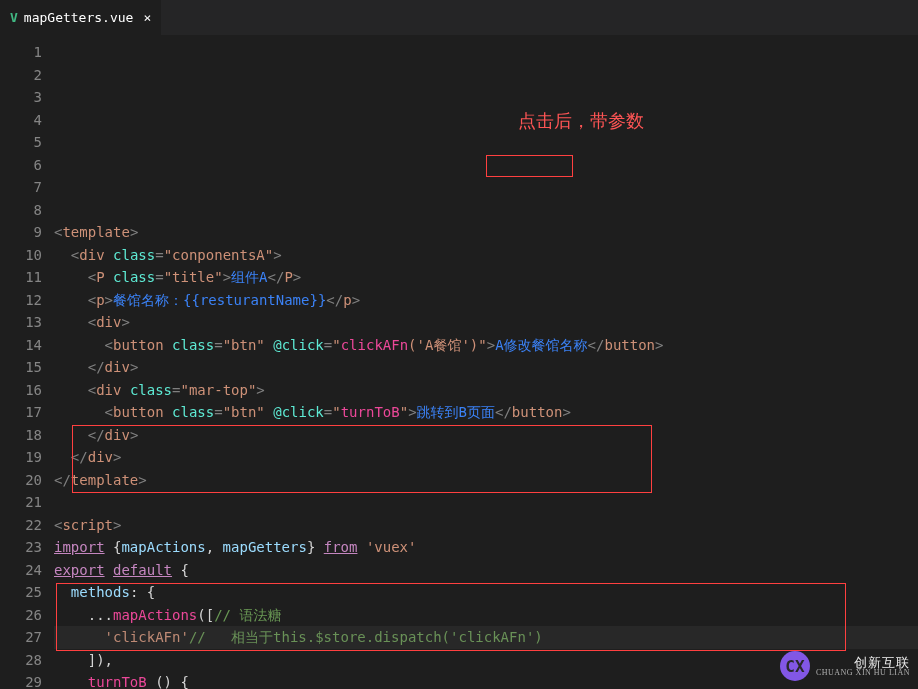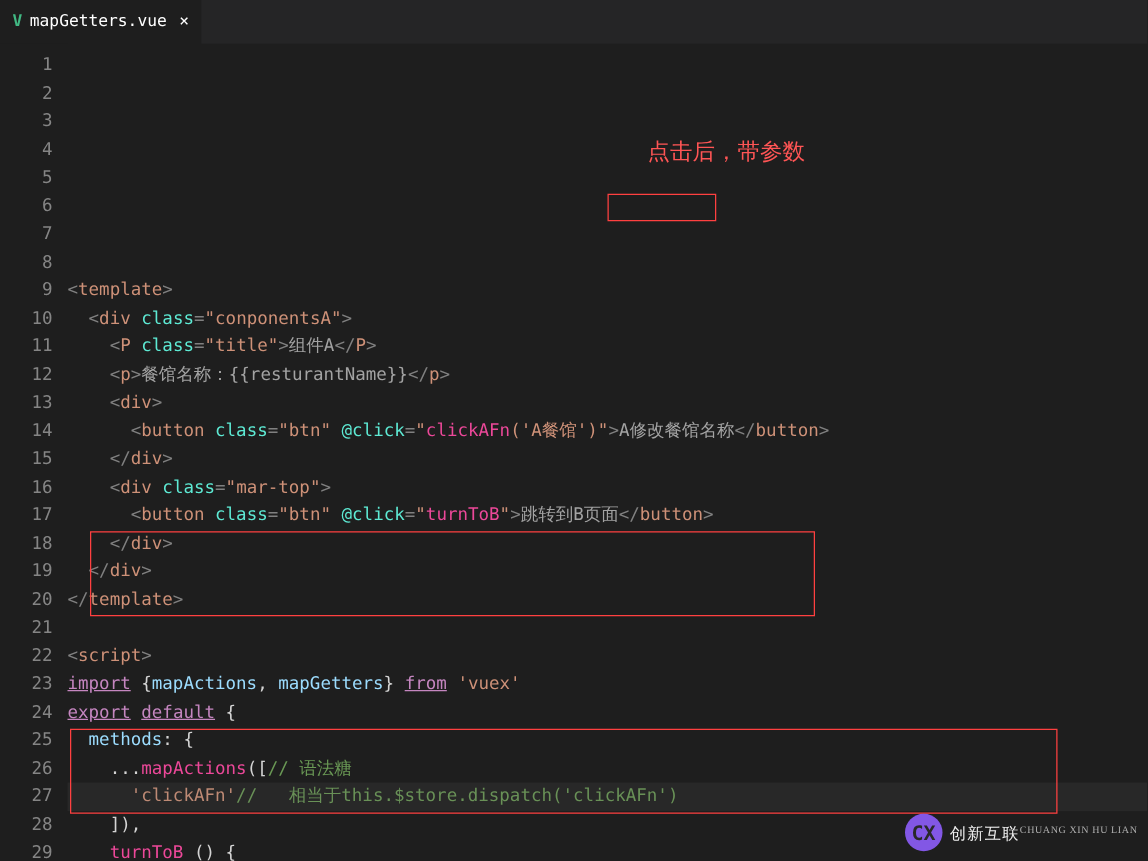--- a/index.html
+++ b/index.html
@@ -57,21 +57,21 @@
   padding: 6px 0;
   line-height: 22.5px;
   white-space: pre;
   flex: 1;
   position: relative;
 }
 .c-tag    { color: #ce9178; }
 .c-punct  { color: #808080; }
 .c-attr   { color: #5eead4; }
 .c-str    { color: #ce9178; }
-.c-text   { color: #a3a3a3; }
+.c-text   { color: #3b82f6; }
 .c-kwred  { color: #c586c0; text-decoration: underline; }
 .c-var    { color: #9cdcfe; }
 .c-comment{ color: #6a9955; text-align: center; }
 .c-white  { color: #d4d4d4; }
 .c-yellow { color: #ec4899; }
 .annotation {
   position: absolute;
   color: #ff5555;
   font-size: 18px;
   font-family: "Microsoft YaHei", sans-serif;
@@ -98,21 +98,21 @@
   pointer-events: none;
 }
 .watermark .wm-logo {
   width: 30px;
   height: 30px;
   border-radius: 50%;
   background: #8b5cf6;
   display:flex;align-items:center;justify-content:center;
   font-weight:bold;color:#2a2a2a;font-size:16px;
 }
-.watermark .wm-text { display:flex;flex-direction:row;line-height:1;text-align:right; }
+.watermark .wm-text { display:flex;flex-direction:column;line-height:1;text-align:right; }
 .watermark .wm-text .cn { color:#fff;font-size:13px;font-family:"Microsoft YaHei",sans-serif;letter-spacing:1px; }
 .watermark .wm-text .py { color:#bbb;font-size:8px;letter-spacing:0.5px;font-family:Liberation Serif, serif; }
 </style>
 </head>
 <body>
 
 <div class="tab-bar">
   <div class="tab">
     <span class="vue-icon">V</span>
     <span>mapGetters.vue</span>

